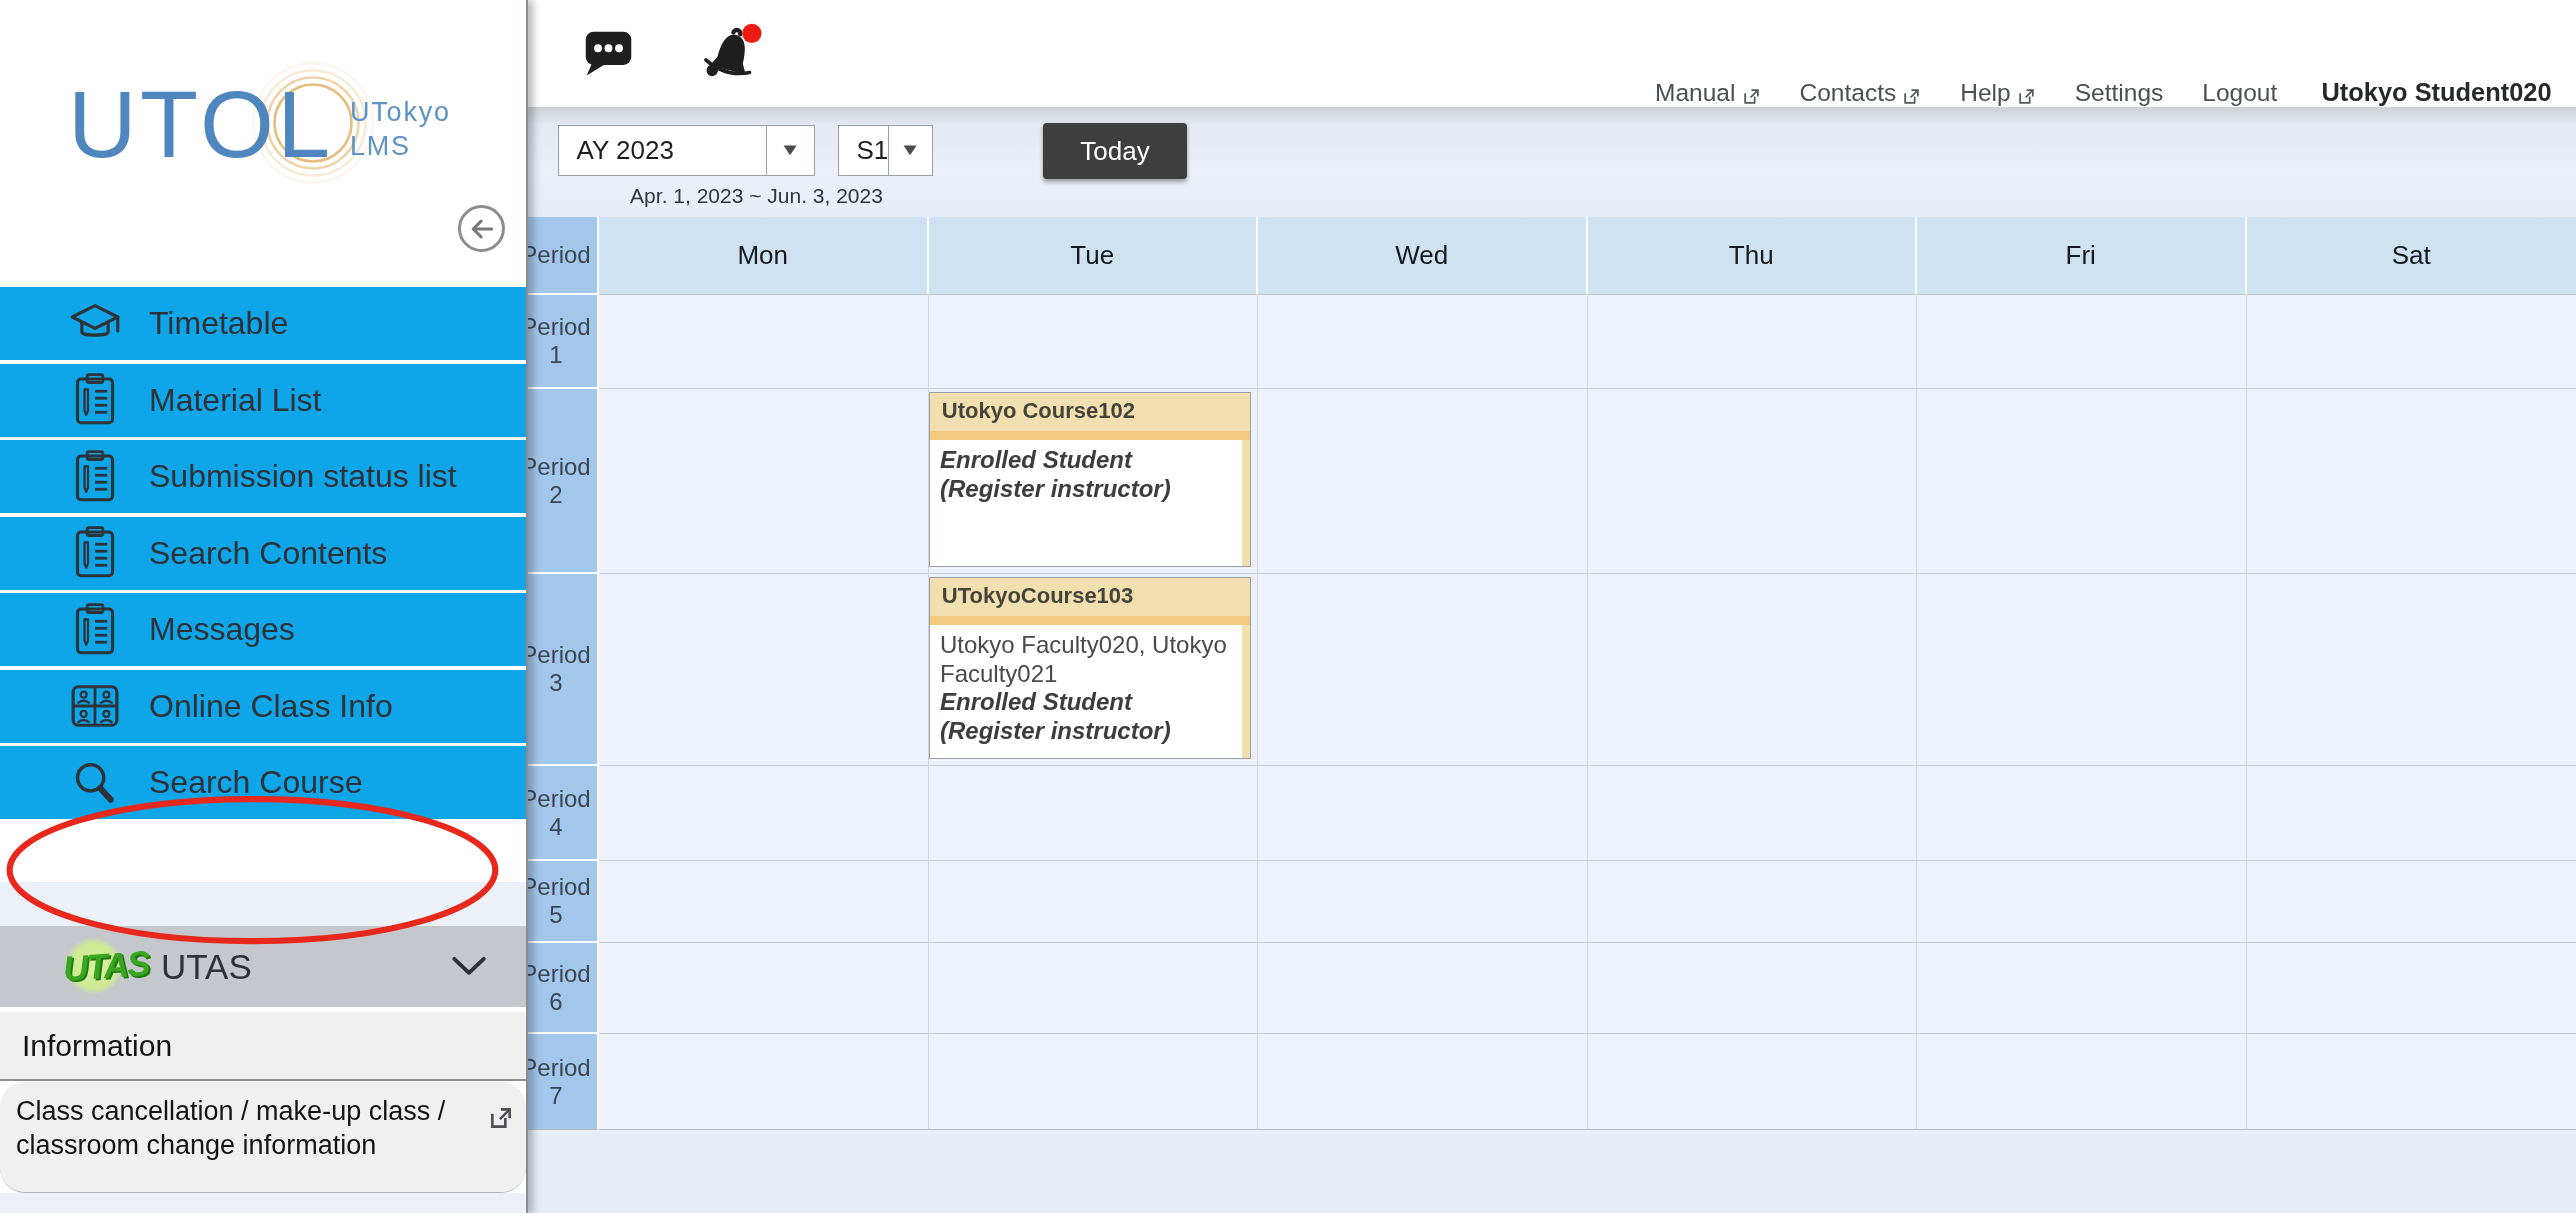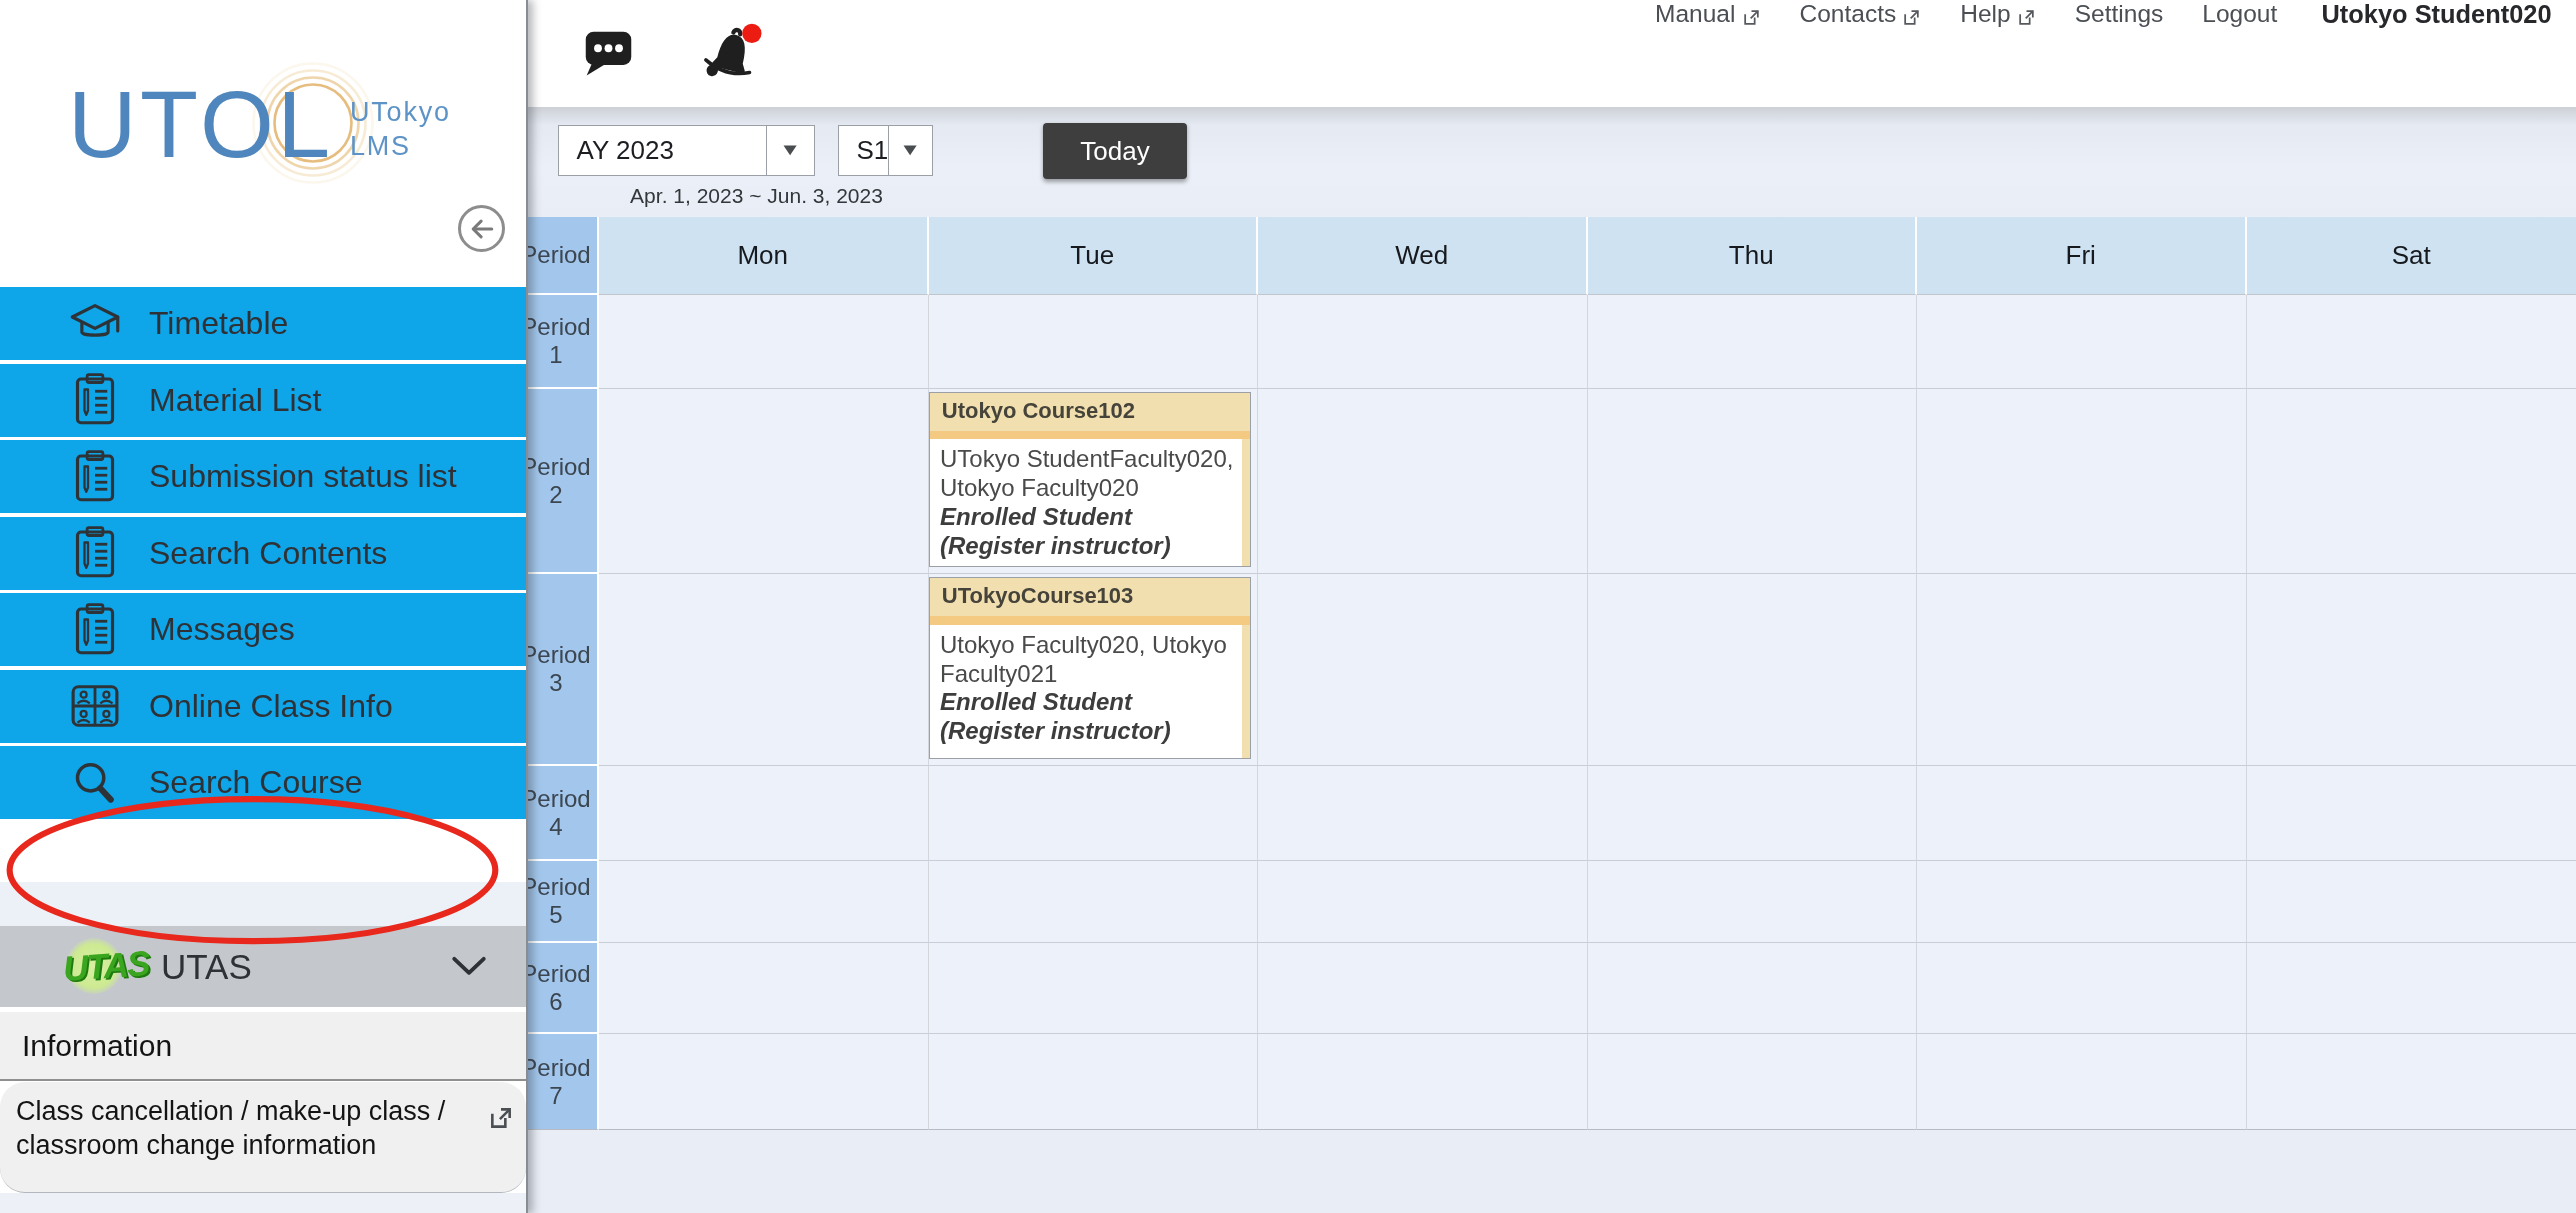--- a/index.html
+++ b/index.html
@@ -8,21 +8,21 @@
     font-family:"Liberation Sans",sans-serif;
     background:#e9edf5;
     position:relative;overflow:hidden;
     -webkit-font-smoothing:antialiased;
   }
   .page{position:absolute;inset:0;}
 
   
   .topbar{position:absolute;left:0;top:0;width:2576px;height:107px;background:#ffffff;z-index:5;}
   .topbar-icons{position:absolute;left:584px;top:0;height:107px;display:flex;align-items:center;gap:68px;}
-  .topbar-nav{position:absolute;right:24.5px;top:0;height:107px;display:flex;align-items:flex-start;gap:39px;}
+  .topbar-nav{position:absolute;right:24.5px;top:0;height:107px;display:flex;align-items:flex-end;gap:39px;}
   .nav-link{font-size:24.5px;color:#4b4f54;display:flex;align-items:center;gap:6.1px;cursor:pointer;}
   .nav-user{font-size:25.4px;color:#26282b;font-weight:bold;margin-left:5.3px;}
   .ext-ico{width:19px;height:19px;display:inline-block;}
 
   
   .toolbar{position:absolute;left:0;top:107px;width:2576px;height:110px;
     background:linear-gradient(180deg,#cdd1d6 0%,#e4e9f2 16%,#ebf0f8 55%,#e9eef6 100%);z-index:4;}
   .select-box{position:absolute;top:17.5px;height:51px;background:#fff;border:1.8px solid #9aa0a6;
     display:flex;align-items:stretch;box-sizing:border-box;cursor:pointer;}
   .select-year{left:558px;width:257px;}
@@ -212,21 +212,20 @@
       <div class="tt-cell period-cell">
         <span>Period</span>
         <span>2</span>
       </div>
       <div class="tt-cell day-cell"></div>
       <div class="tt-cell day-cell">
         <div class="course-card">
           <div class="course-title">Utokyo Course102</div>
           <div class="course-strip"></div>
           <div class="course-body">
-            <div>UTokyo StudentFaculty020, Utokyo Faculty020</div>
             <div class="course-role">Enrolled Student</div>
             <div class="course-role">(Register instructor)</div>
           </div>
         </div>
       </div>
       <div class="tt-cell day-cell"></div>
       <div class="tt-cell day-cell"></div>
       <div class="tt-cell day-cell"></div>
       <div class="tt-cell day-cell last-col"></div>
       <div class="tt-cell period-cell">

